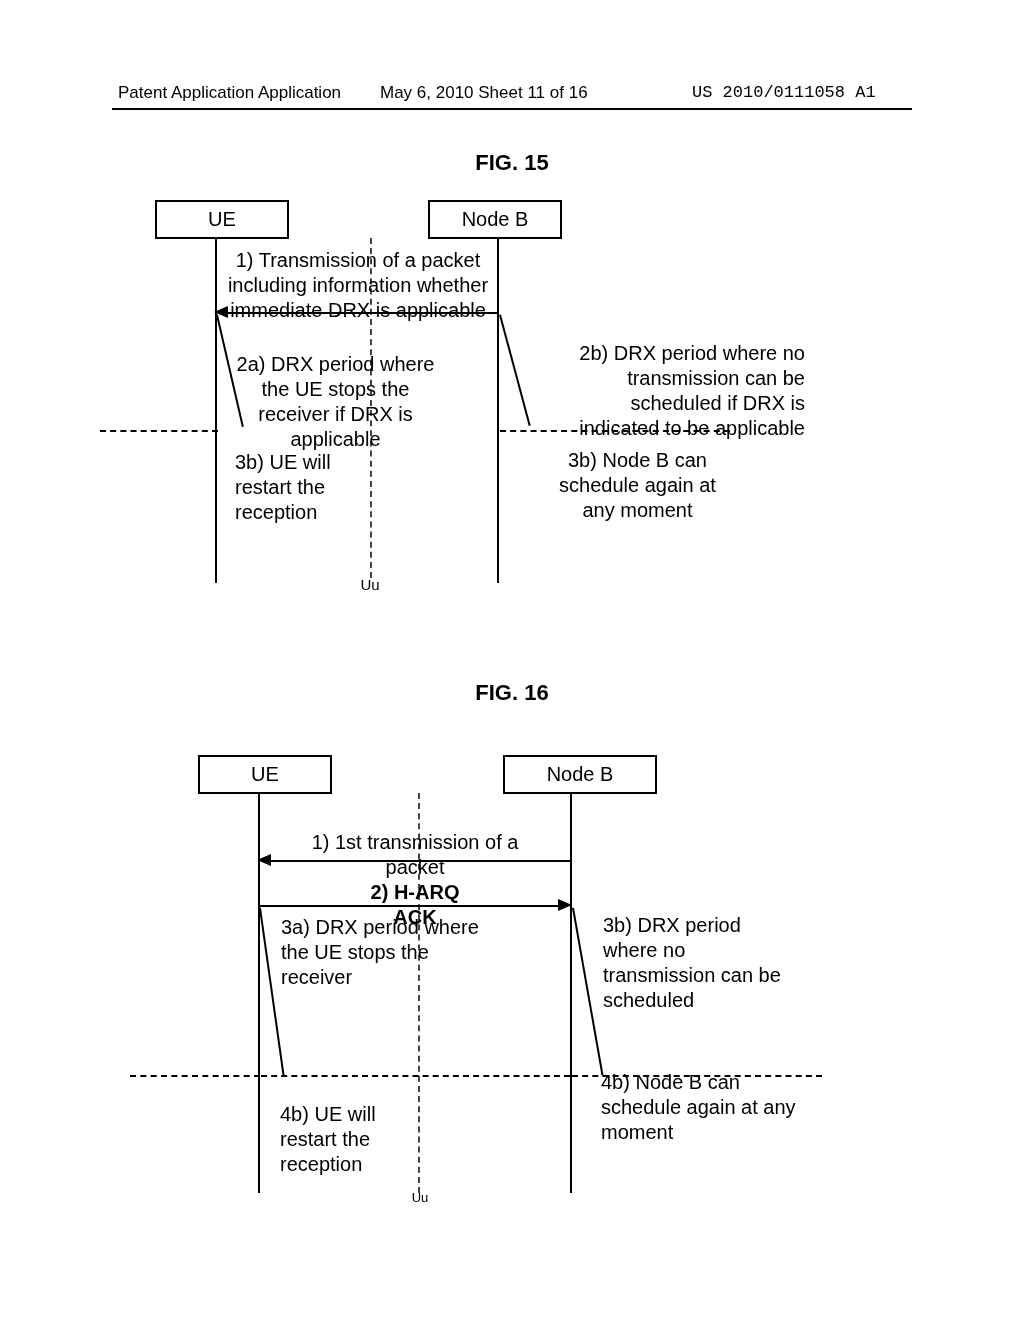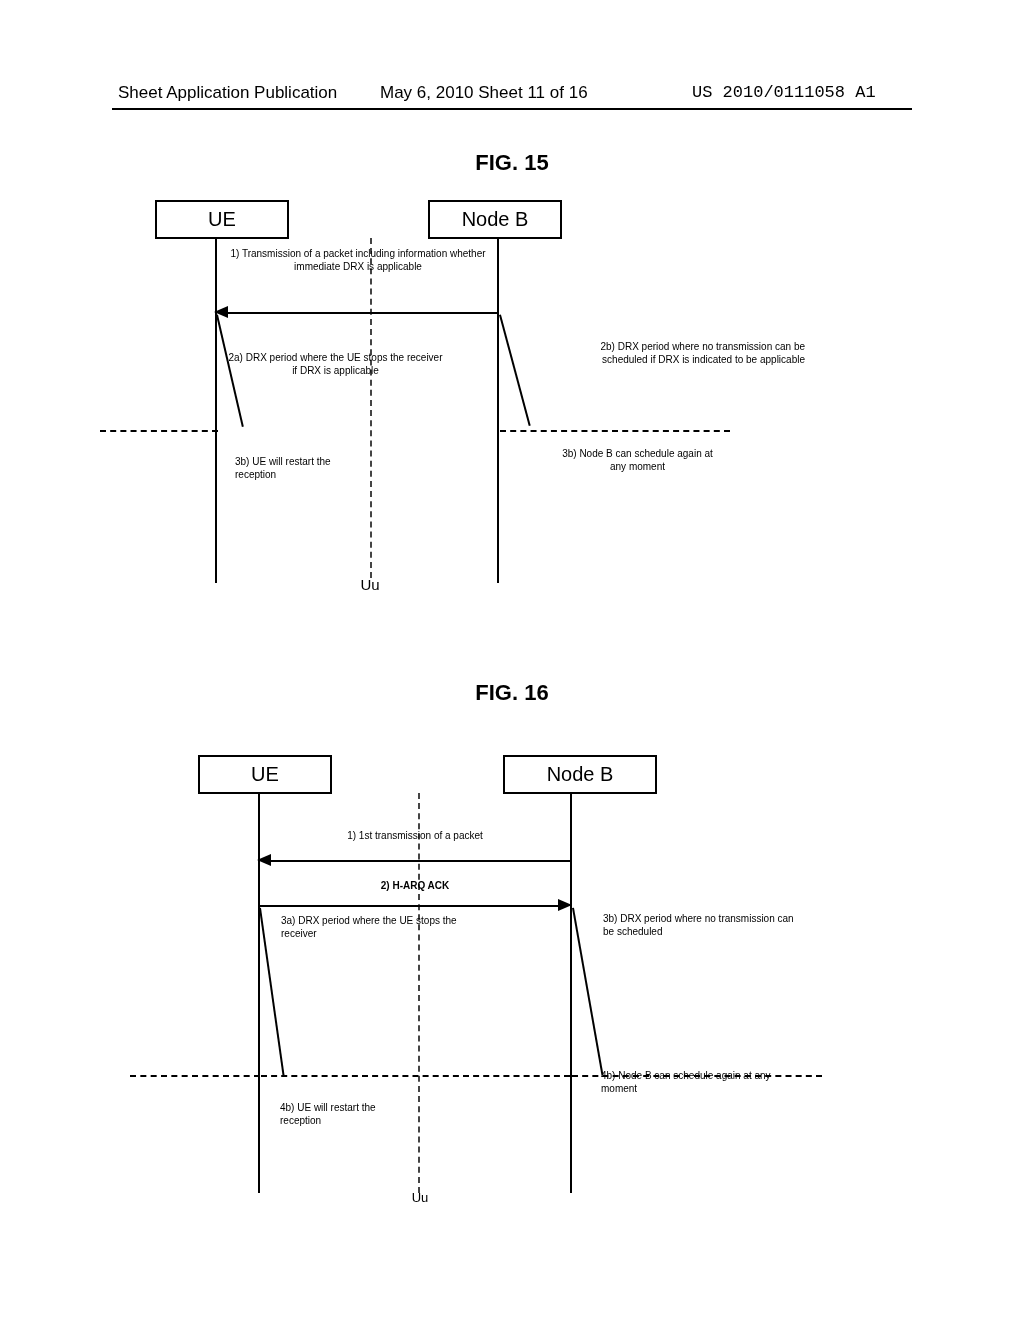--- a/index.html
+++ b/index.html
@@ -78,21 +78,21 @@
   }
   .arrow-head-right {
     position: absolute;
     width: 0; height: 0;
     border-top: 6px solid transparent;
     border-bottom: 6px solid transparent;
     border-left: 14px solid black;
   }
   .text-block {
     position: absolute;
-    font-size: 10px;
+    font-size: 20px;
     line-height: 1.25;
     text-align: center;
   }
   .text-left {
     text-align: left;
   }
   .dash-h {
     position: absolute;
     border-top: 2px dashed black;
   }
@@ -100,21 +100,21 @@
     position: absolute;
     width: 2px;
     background: black;
     transform-origin: top left;
   }
 </style>
 </head>
 <body>
 
 <div class="header">
-  <span class="header-left">Sheet Application Publication</span>
+  <span class="header-left">Patent Application Application</span>
   <span class="header-center">May 6, 2010  Sheet 11 of 16</span>
   <span class="header-right">US 2010/0111058 A1</span>
 </div>
 <div class="header-line"></div>
 
 <div class="fig-title" style="top:150px;">FIG. 15</div>
 
 <div class="diagram" style="top:200px; left:0;">
 
   <div class="box" style="left:155px; top:0; width:130px;">UE</div>
@@ -135,21 +135,21 @@
 
   <div class="note-line" style="left:216px; top:115px; height:115px; transform:rotate(-13deg);"></div>
 
   <div class="text-block text-left" style="left:555px; top:141px; width:250px;text-align:right;">2b) DRX period where no transmission can be scheduled if DRX is indicated to be applicable</div>
 
   <div class="note-line" style="left:499px; top:115px; height:115px; transform:rotate(-15deg);"></div>
 
   <div class="dash-h" style="left:100px; top:230px; width:118px;"></div>
   <div class="dash-h" style="left:500px; top:230px; width:230px;"></div>
 
-  <div class="text-block text-left" style="left:235px; top:256px; width:110px;">3b) UE will restart the reception</div>
+  <div class="text-block text-left" style="left:235px; top:250px; width:110px;">3b) UE will restart the reception</div>
 
   <div class="text-block" style="left:555px; top:248px; width:165px;">3b) Node B can schedule again at any moment</div>
 
   <div class="text-block" style="left:355px; top:376px; width:30px; font-size:15px;">Uu</div>
 </div>
 
 <div class="fig-title" style="top:680px;">FIG. 16</div>
 
 <div class="diagram" style="top:755px; left:0;">
 

